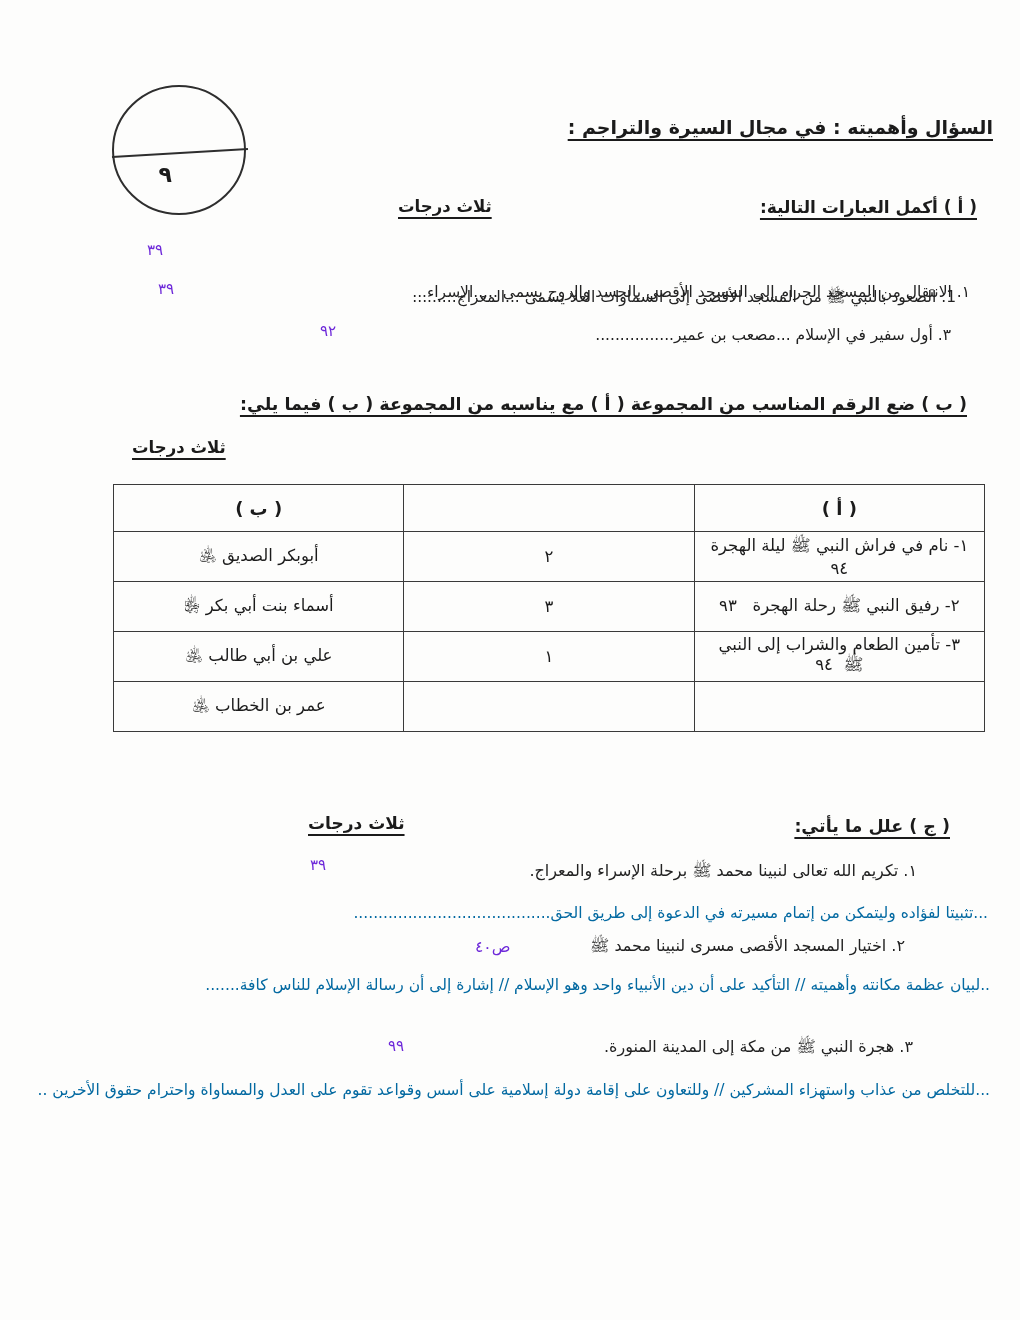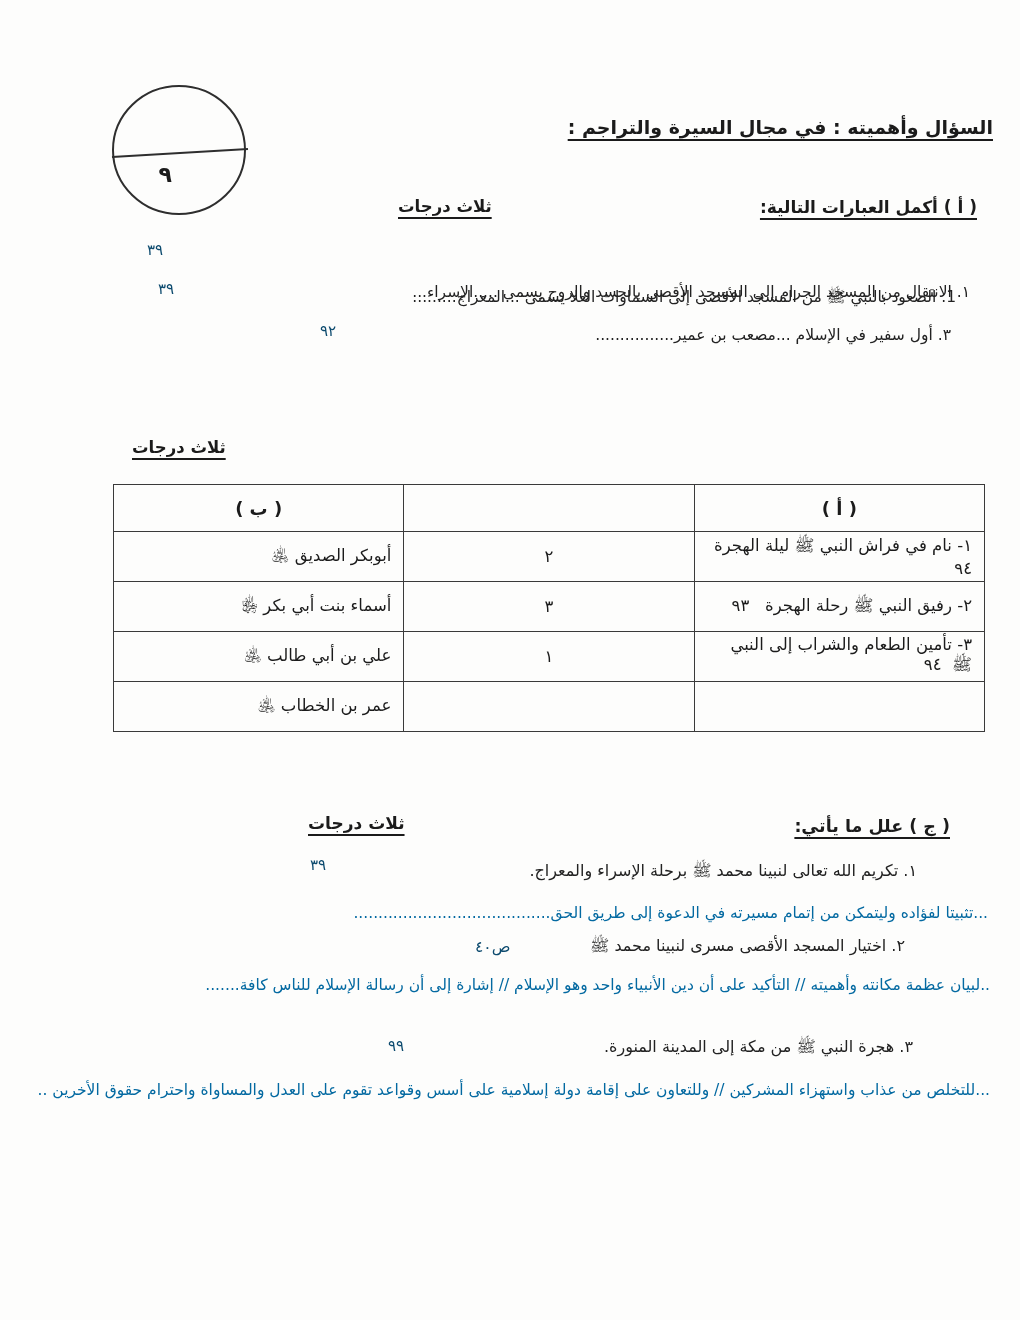--- a/index.html
+++ b/index.html
@@ -14,34 +14,35 @@
     overflow:hidden;
   }
   .abs{position:absolute;white-space:pre-wrap;}
   .nowrap{white-space:nowrap;}
   .ul{text-decoration:underline;text-underline-offset:5px;text-decoration-thickness:1.5px;}
   .header{top:30px;right:45px;font-size:16.5px;font-weight:700;font-style:italic;}
   .title{top:116px;right:27px;font-size:19px;font-weight:700;}
   .a-head{top:197px;right:43px;font-size:17px;font-weight:700;}
   .a-marks{top:197px;left:398px;font-size:16.5px;font-weight:700;}
   .item{font-size:15.5px;color:#222;}
-  .mark{font-size:15px;color:#0c4a6e;}
+  .mark{font-size:15px;color:#6d28d9;}
   .b-head{top:394px;right:53px;font-size:17.5px;font-weight:700;}
   .b-marks{top:438px;left:132px;font-size:16.5px;font-weight:700;}
   table.match{
     position:absolute;top:484px;left:113px;width:872px;
     border-collapse:collapse;table-layout:fixed;direction:rtl;
   }
   table.match td,table.match th{
     border:1.6px solid #3a3a3a;
     padding:2px 12px;
     font-size:16.5px;font-weight:400;
     height:45px;
     white-space:pre-wrap;
     vertical-align:middle;
+    text-align:center;
   }
   table.match th{font-size:18px;font-weight:700;text-align:center;height:42px;}
   td.col-a{width:608px;text-align:right;}
   td.col-n{width:38px;text-align:center;font-weight:700;font-size:15.5px;}
   td.col-b{width:176px;text-align:right;padding-left:26px;}
   .c-head{top:816px;right:70px;font-size:17.5px;font-weight:700;}
   .c-marks{top:813px;left:308px;font-size:17px;font-weight:700;}
   .answer{font-size:15.5px;color:#0369a1;text-align:right;line-height:35px;}
   svg.circle{position:absolute;top:78px;left:104px;}
 </style>
@@ -64,20 +65,21 @@
 
   <div class="abs item nowrap" style="top:247px;right:50px;margin-top:36px;">١. الانتقال من المسجد الحرام إلى المسجد الأقصى بالجسد والروح يسمى .....الإسراء...</div>
   <div class="abs mark nowrap" style="top:241px;left:147px;">٣٩</div>
 
   <div class="abs item nowrap" style="top:287px;right:64px;">1. الصعود بالنبي ﷺ من المسجد الأقصى إلى السماوات العلا يسمى ...المعراج.........</div>
   <div class="abs mark nowrap" style="top:280px;left:158px;">٣٩</div>
 
   <div class="abs item nowrap" style="top:326px;right:69px;">٣. أول سفير في الإسلام ...مصعب بن عمير................</div>
   <div class="abs mark nowrap" style="top:322px;left:320px;">٩٢</div>
 
+  <div class="abs b-head ul nowrap">( ب ) ضع الرقم المناسب من المجموعة ( أ ) مع يناسبه من المجموعة ( ب ) فيما يلي:</div>
   <div class="abs b-marks ul nowrap">ثلاث درجات</div>
 
   <table class="match">
     <tbody>
         <tr>
       <th class="col-a">( أ )</th>
       <th class="col-n"></th>
       <th class="col-b">( ب )</th>
     </tr>
     <tr>

